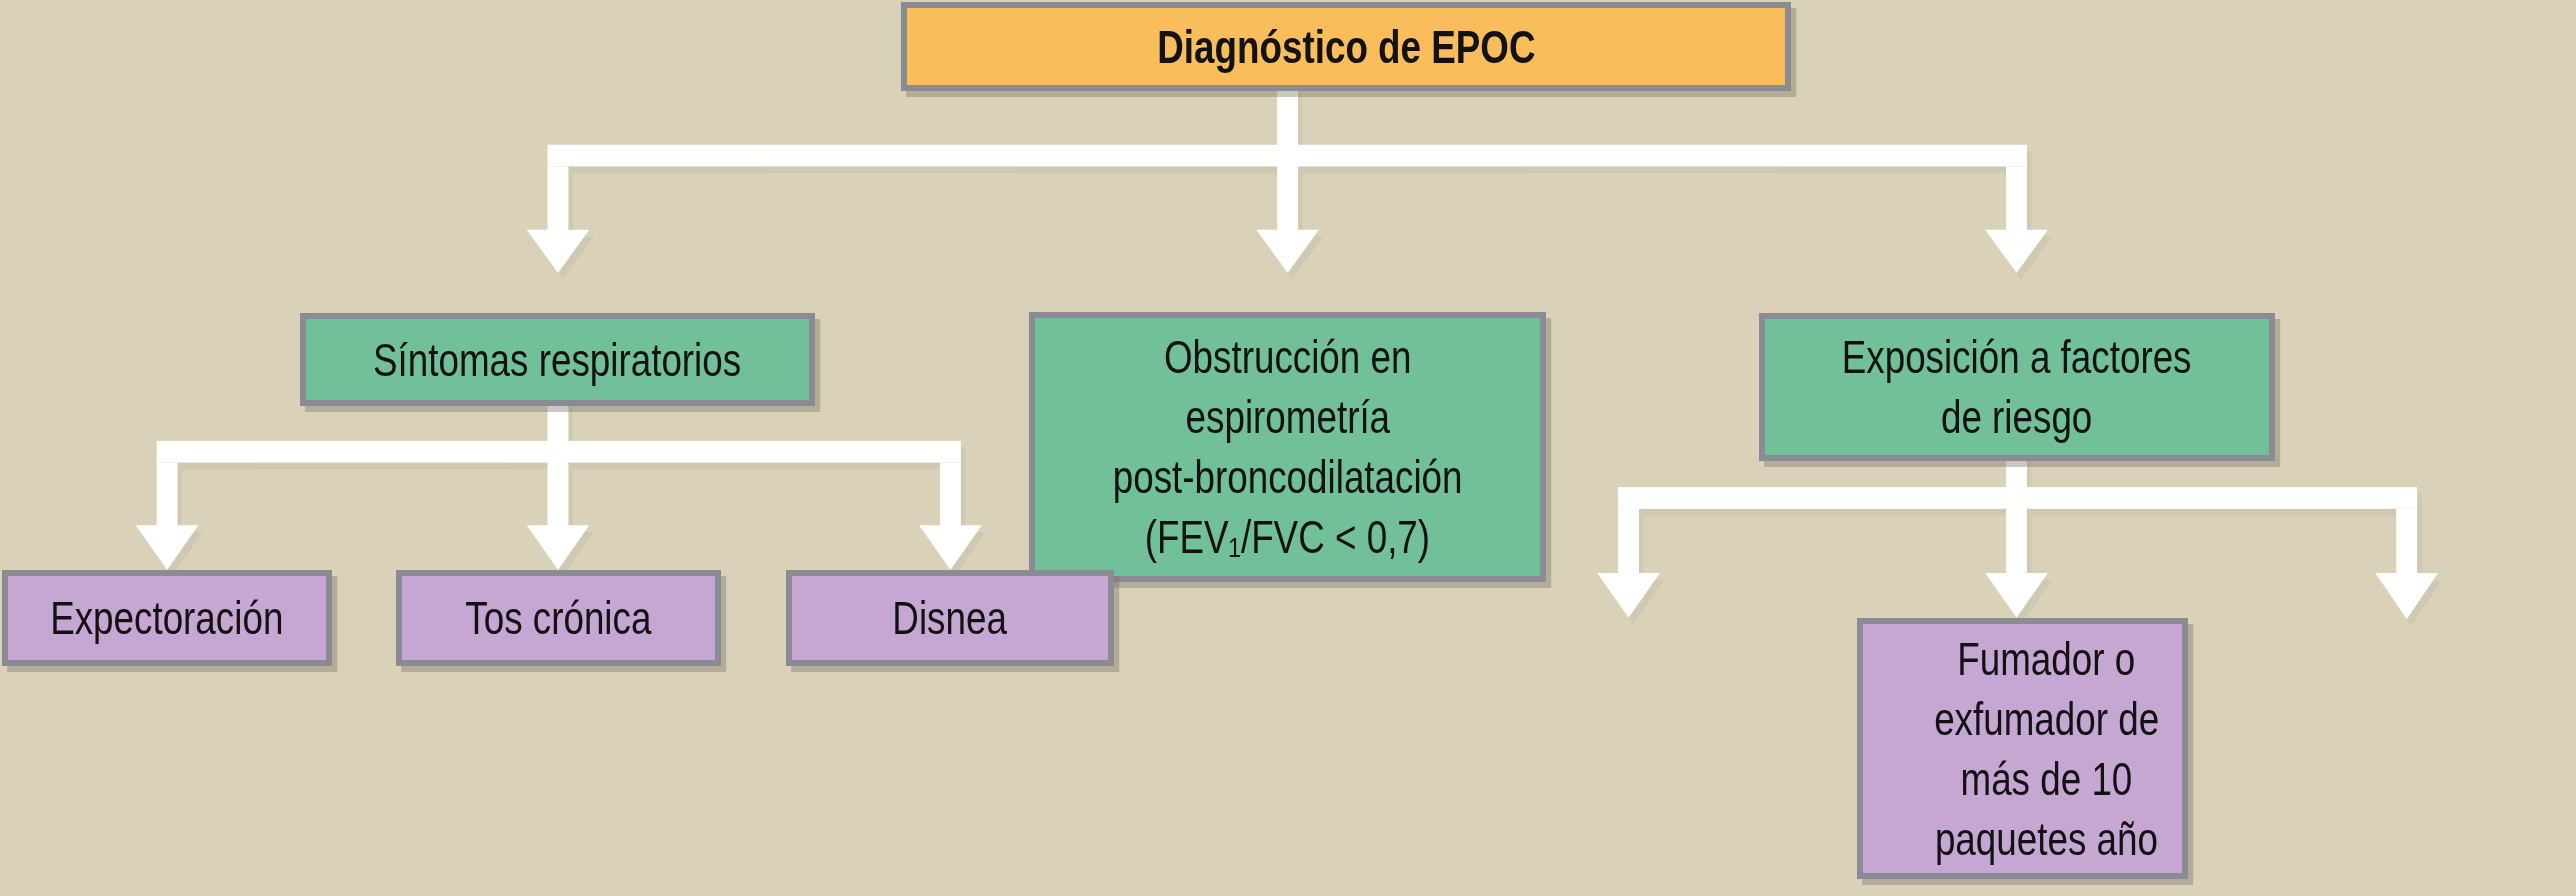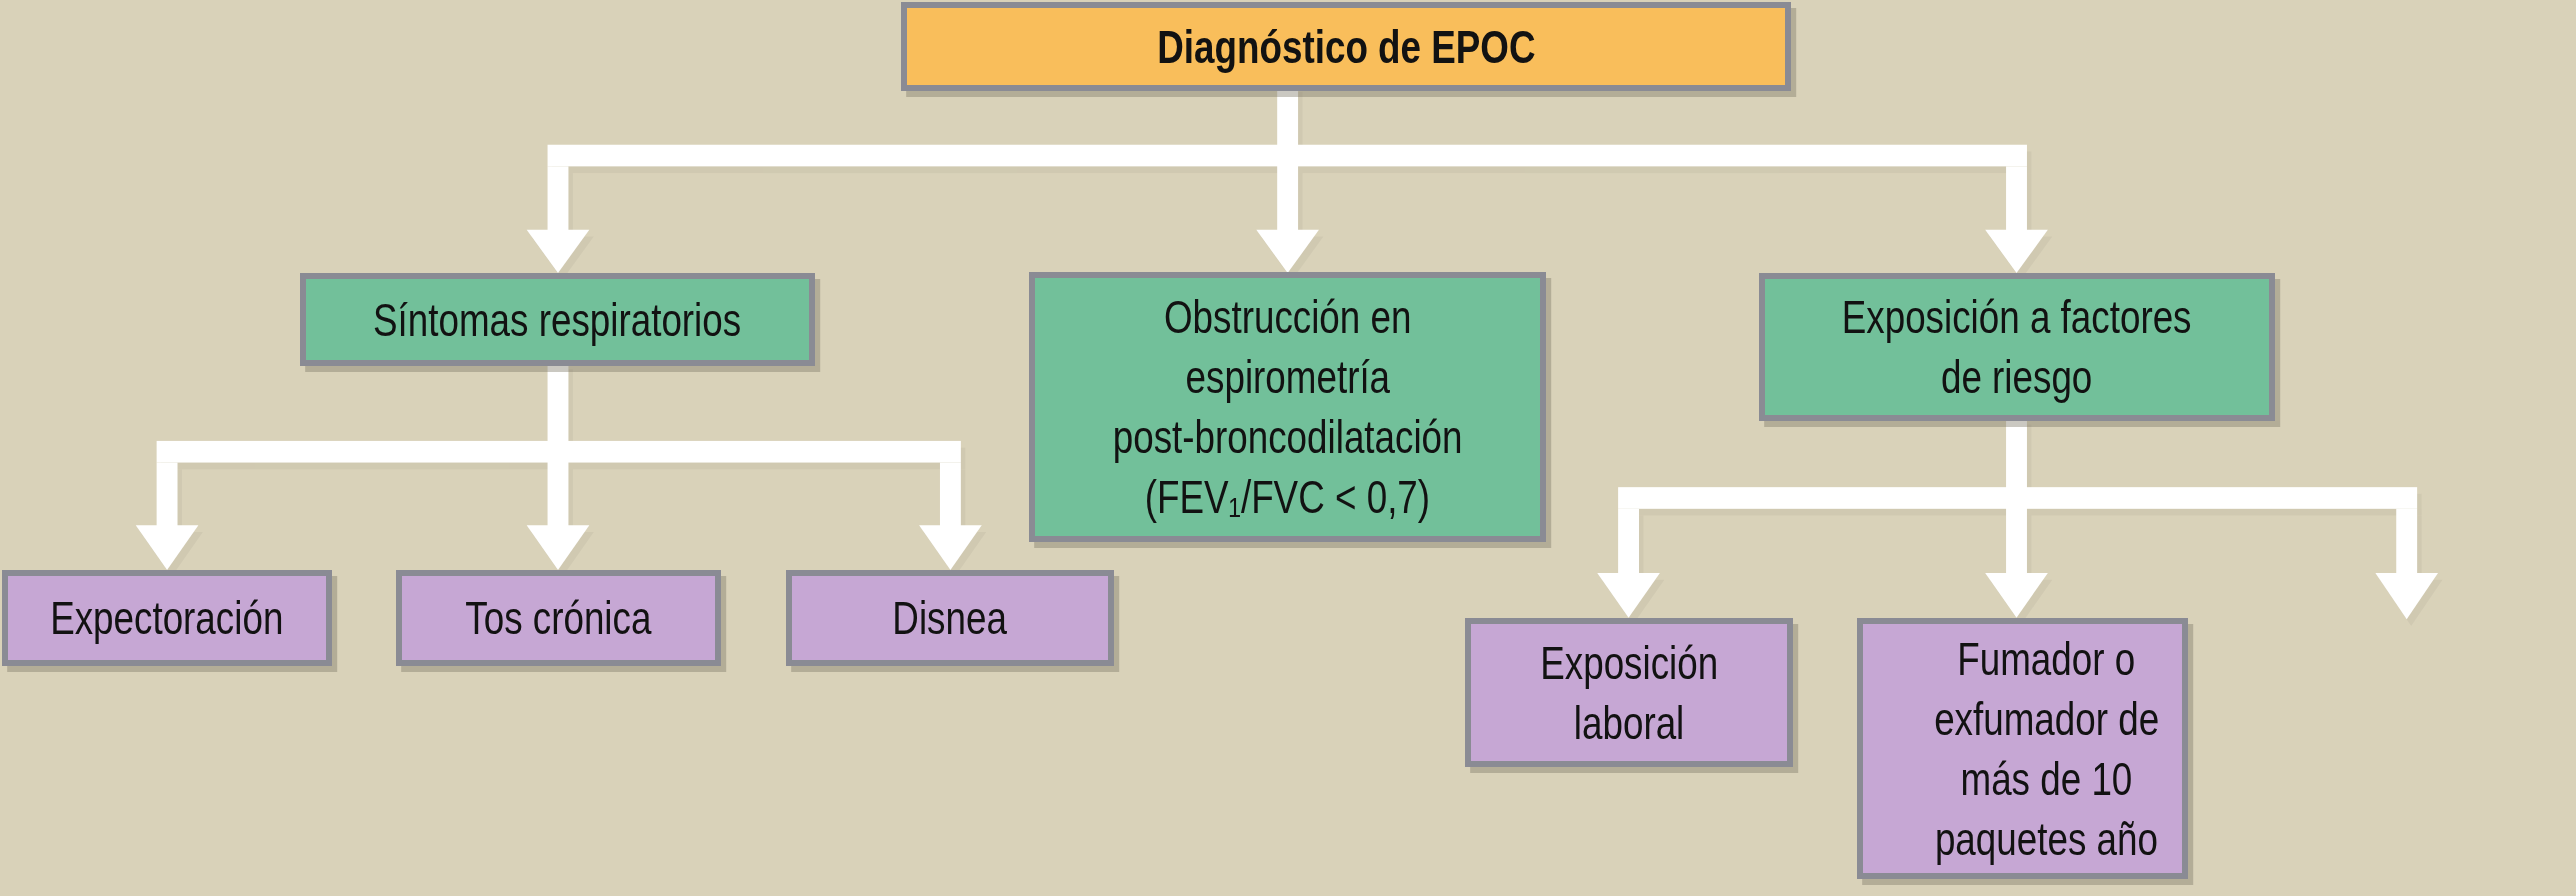--- a/index.html
+++ b/index.html
@@ -34,21 +34,21 @@
     box-sizing:border-box;
     border:6px solid var(--border-color);
     display:flex;
     flex-direction:column;
     justify-content:center;
     align-items:center;
     text-align:center;
     box-shadow:5.2px 6px 0 rgba(122,117,101,0.40);
   }
   .box.root{background:var(--root-fill);}
-  .box.branch{background:var(--branch-fill);}
+  .box.branch{background:var(--branch-fill);margin-top:40px;}
   .box.leaf{background:var(--leaf-fill);}
   .line{
     font-size:46px;
     line-height:60px;
     white-space:nowrap;
     transform:scaleX(0.80);
   }
   .root .line{font-weight:bold;}
 </style>
 </head>
@@ -138,24 +138,20 @@
   </div>
 
   <div class="box leaf" style="left:786px;top:570px;width:328px;height:96px;">
     <div class="line">Disnea</div>
   </div>
 
   <div class="box leaf" style="left:396px;top:570px;width:325px;height:96px;">
     <div class="line">Tos crónica</div>
   </div>
 
-  <div class="box leaf" style="left:1465px;top:618px;width:328px;height:149px;">
-    <div class="line">Exposición</div>
-    <div class="line">laboral</div>
-  </div>
 
   <div class="box leaf" style="left:1857px;top:618px;width:331px;height:261px;padding-left:48px;">
     <div class="line">Fumador o</div>
     <div class="line">exfumador de</div>
     <div class="line">más de 10</div>
     <div class="line">paquetes año</div>
   </div>
 
 
 </div>

